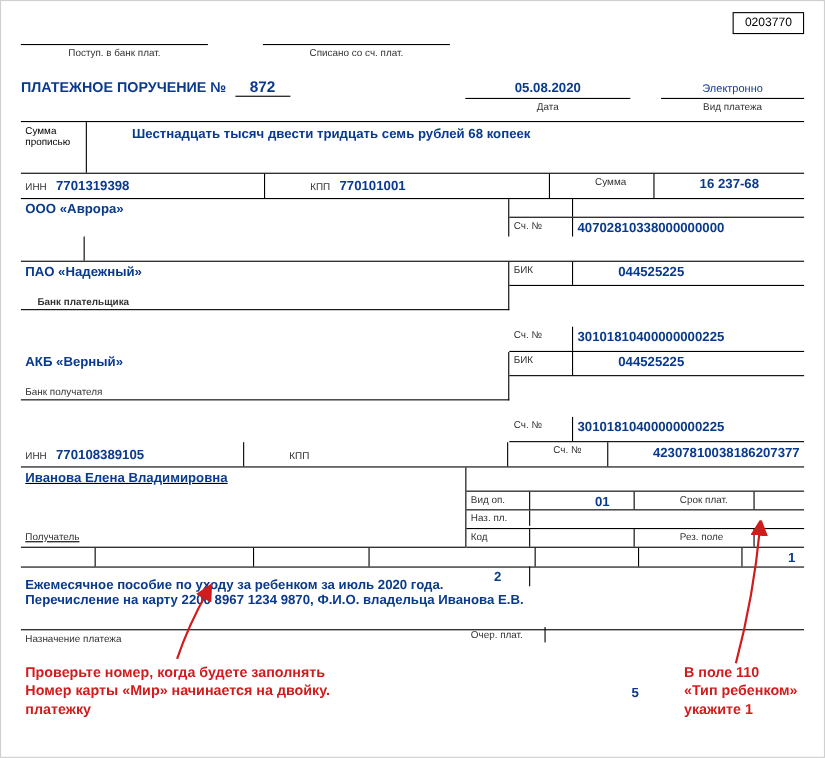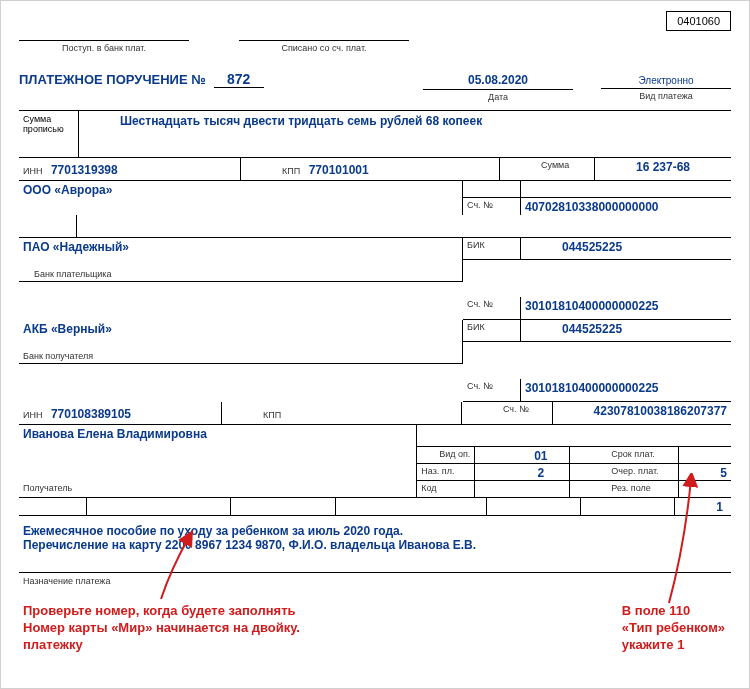--- a/index.html
+++ b/index.html
@@ -40,21 +40,21 @@
     .field-label-below { font-size: 9px; color:#333; text-align:center; margin-top:2px; }
     .callout { font-size: 13px; color: #d01c1c; font-weight: bold; line-height:1.3; }
     .arrow-svg { position: absolute; pointer-events: none; }
   </style>
 </head>
 <body>
 
 <div class="page">
 
   <div class="abs" style="right:18px; top:10px;">
-    <div class="form-code-box">0401060</div>
+    <div class="form-code-box">0203770</div>
   </div>
 
   <div class="flex" style="margin-top:14px;">
     <div class="col" style="width:170px;">
       <div class="underfield" style="width:170px; height:14px;"></div>
       <div class="field-label-below">Поступ. в банк плат.</div>
     </div>
     <div style="width:50px;"></div>
     <div class="col" style="width:170px;">
       <div class="underfield" style="width:170px; height:14px;"></div>
@@ -111,21 +111,21 @@
     </div>
   </div>
   <div class="flex bborder" style="height:23px;">
     <div class="cell rborder" style="width:58px;"></div>
     <div class="cell" style="flex:1;"></div>
   </div>
 
   <div class="flex">
     <div class="cell rborder value bborder" style="width:444px; height:44px; position:relative;">
       <span>ПАО «Надежный»</span>
-      <div class="abs label" style="bottom:2px; left:4px; font-weight:normal; color:#333;padding-left:11px;">Банк плательщика</div>
+      <div class="abs label" style="bottom:2px; left:4px; font-weight:bold; color:#333;padding-left:11px;">Банк плательщика</div>
     </div>
     <div class="col bborder" style="flex:1;">
       <div class="flex bborder" style="height:22px;">
         <div class="cell rborder label" style="width:58px;">БИК</div>
         <div class="cell value" style="flex:1;">044525225</div>
       </div>
       <div class="flex" style="height:22px;">
         <div class="cell rborder label" style="width:58px;">Сч. №</div>
         <div class="cell value" style="flex:1;">30101810400000000225</div>
       </div>
@@ -156,33 +156,33 @@
     </div>
     <div class="cell rborder" style="width:222px;">
       <span class="label">КПП</span>
       <span class="value" style="margin-left:4px;"></span>
     </div>
     <div class="cell rborder label" style="width:58px;">Сч. №</div>
     <div class="cell value" style="flex:1;">42307810038186207377</div>
   </div>
 
   <div class="flex">
-    <div class="rborder col" style="width:444px;">
+    <div class="rborder col" style="width:444px;text-decoration:underline;">
       <div class="cell value" style="height:56px;">Иванова Елена Владимировна</div>
       <div class="cell label bborder" style="height:17px;">Получатель</div>
     </div>
     <div class="col" style="flex:1;">
       <div style="height:22px; border-bottom:1px solid #000;"></div>
       <div class="flex bborder" style="height:17px;">
-        <div class="cell rborder label" style="width:58px;text-align:right;">Вид оп.</div>
+        <div class="cell rborder label" style="width:58px;">Вид оп.</div>
         <div class="cell rborder value tac" style="width:58px;">01</div>
         <div class="cell rborder label" style="width:72px;">Срок плат.</div>
         <div class="cell" style="flex:1;"></div>
       </div>
-      <div class="flex bborder" style="height:17px;">
+      <div class="flex bborder" style="height:17px;flex-direction:column;">
         <div class="cell rborder label" style="width:58px;">Наз. пл.</div>
         <div class="cell rborder value tac" style="width:58px;">2</div>
         <div class="cell rborder label" style="width:72px;">Очер. плат.</div>
         <div class="cell value tac" style="flex:1;">5</div>
       </div>
       <div class="flex bborder" style="height:17px;">
         <div class="cell rborder label" style="width:58px;">Код</div>
         <div class="cell rborder" style="width:58px;"></div>
         <div class="cell rborder label" style="width:72px;">Рез. поле</div>
         <div class="cell" style="flex:1;"></div>

